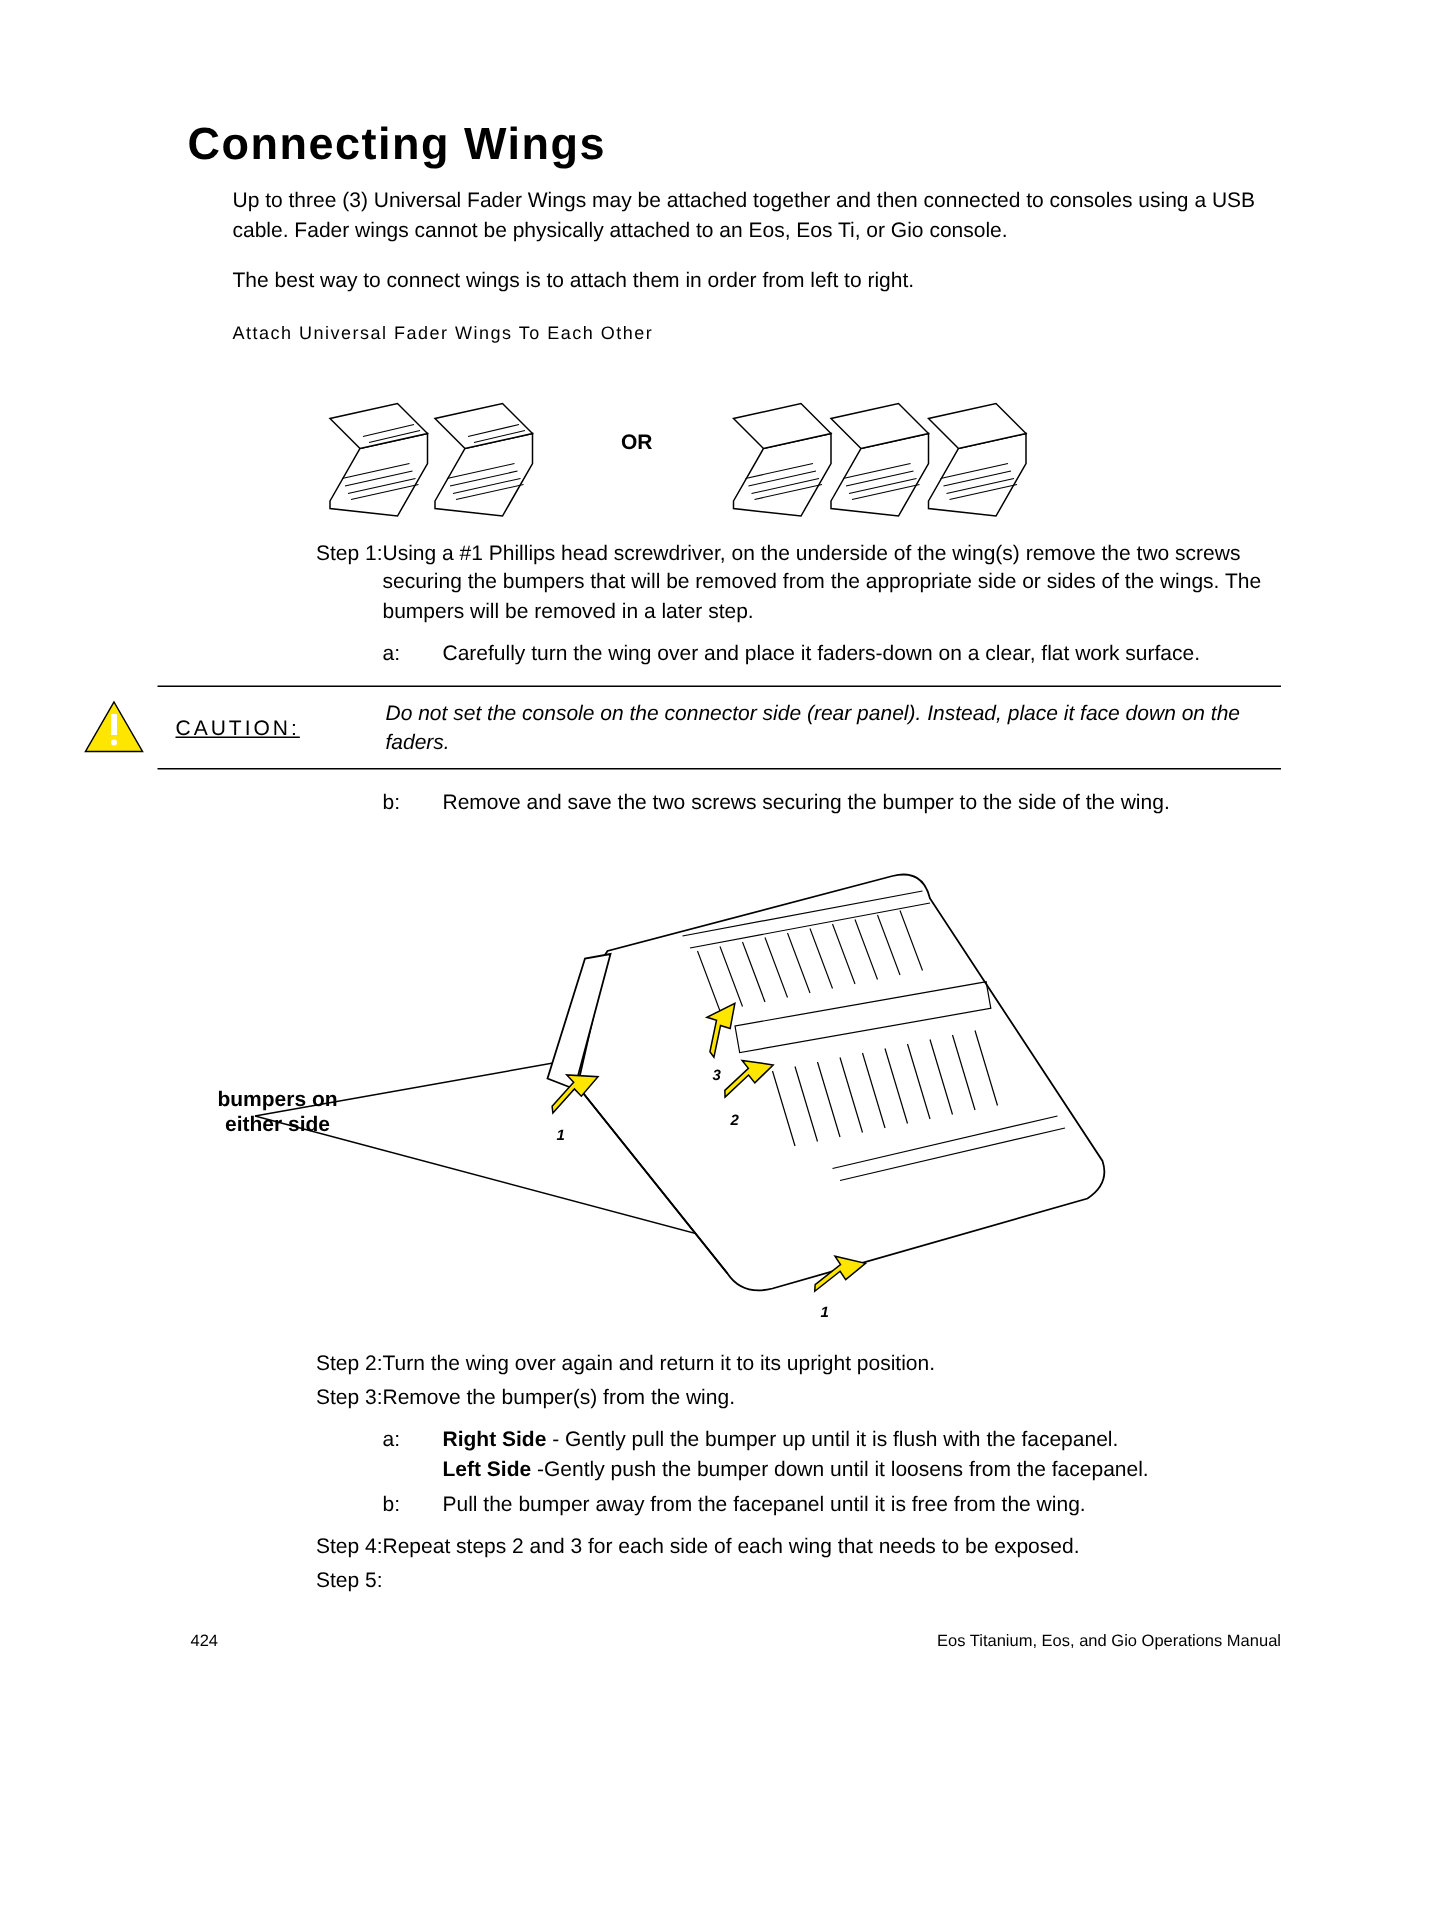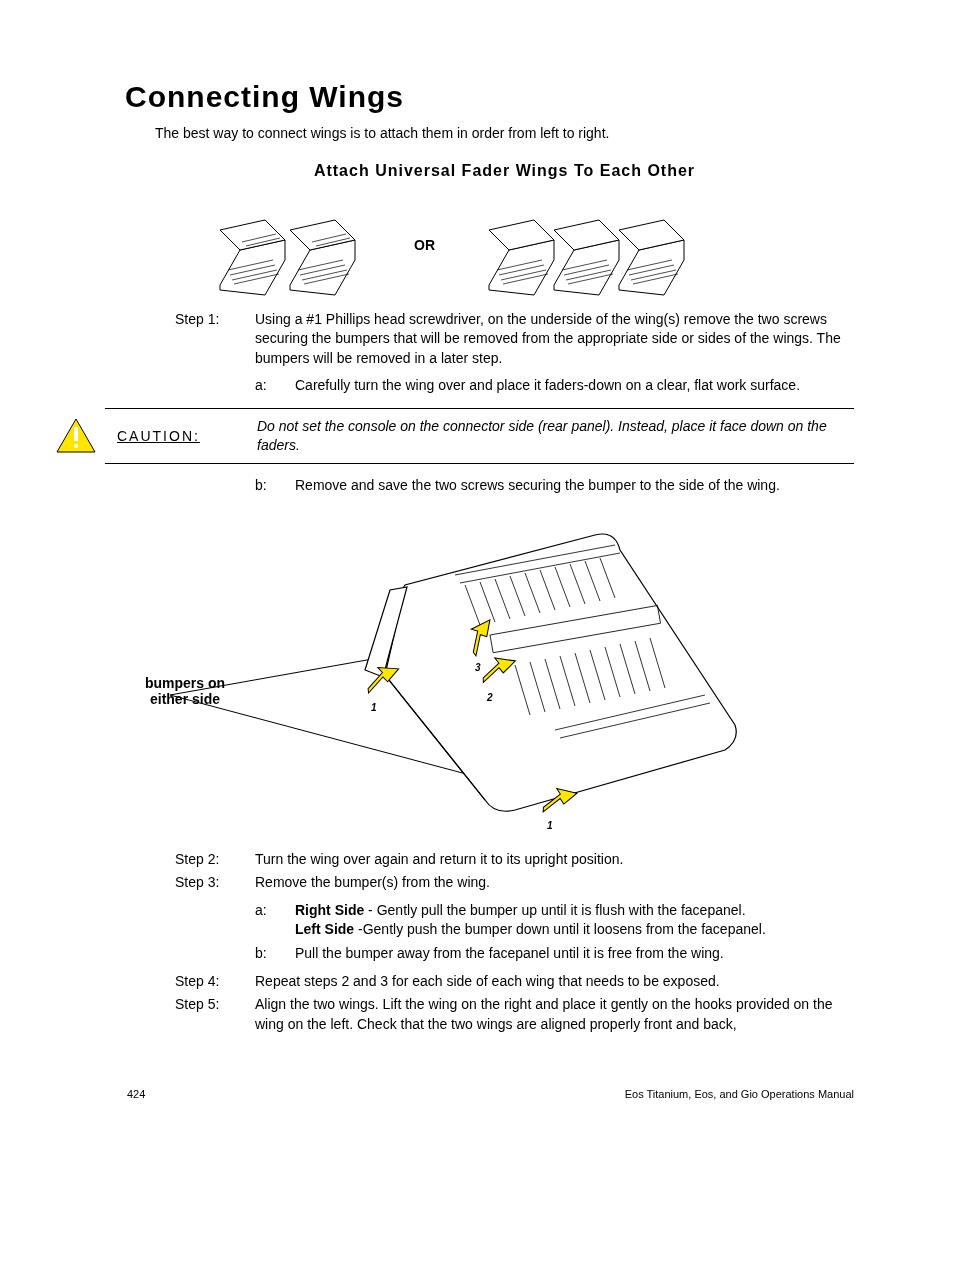--- a/index.html
+++ b/index.html
@@ -22,43 +22,42 @@
     font-weight: bold;
     margin: 0 0 10px 70px;
   }
   .intro {
     margin-left: 100px;
     font-size: 14px;
     line-height: 1.4;
   }
   .intro p { margin: 6px 0 14px 0; }
   h2 {
-    font-size: 16px;
+    font-size: 12px;
     letter-spacing: 1px;
-    font-weight: bold;
+    font-weight: normal;
     margin: 18px 0 10px 100px;
-    text-align: center;
   }
   .figure-row {
     display: flex;
     justify-content: center;
     align-items: center;
     gap: 44px;
     margin: 10px 0 10px 0;
     text-align: center;
   }
   .or-text { font-weight: bold; font-size: 14px; }
   .fig-small { }
   .steps {
     margin-left: 120px;
     font-size: 14px;
     line-height: 1.4;
   }
   .step-row { display: flex; margin: 4px 0; }
-  .step-label { width: 80px; flex: 0 0 80px; }
+  .step-label { width: 80px; flex: 0 0 80px; text-align: right; }
   .step-body { flex: 1; }
   .sub-row { display: flex; margin: 4px 0 4px 0; }
   .sub-label { width: 40px; flex: 0 0 40px; }
   .sub-body { flex: 1; }
   .caution-block {
     display: flex;
     align-items: center;
     border-top: 1px solid #000;
     border-bottom: 1px solid #000;
     padding: 8px 0;
@@ -106,20 +105,21 @@
   }
   .bold { font-weight: bold; margin-top: 32px; }
   .yellow-arrow { fill: #ffe600; stroke: #000; stroke-width: 1; }
 </style>
 </head>
 <body>
 
 <div class="page">
   <h1>Connecting Wings</h1>
   <div class="intro">
+    <p>Up to three (3) Universal Fader Wings may be attached together and then connected to consoles using a USB cable. Fader wings cannot be physically attached to an Eos, Eos Ti, or Gio console.</p>
     <p>The best way to connect wings is to attach them in order from left to right.</p>
   </div>
   <h2>Attach Universal Fader Wings To Each Other</h2>
 
   <div class="figure-row">
     <svg class="fig-small" width="160" height="110" viewBox="0 0 160 110">
       <g stroke="#000" stroke-width="1" fill="#fff">
         <polygon points="10,95 30,60 75,50 75,70 55,105 10,100"></polygon>
         <polygon points="30,60 10,40 55,30 75,50"></polygon>
         <g stroke-width="0.7">
@@ -306,21 +306,20 @@
           <div class="sub-body">Pull the bumper away from the facepanel until it is free from the wing.</div>
         </div>
       </div>
     </div>
     <div class="step-row">
       <div class="step-label">Step 4:</div>
       <div class="step-body">Repeat steps 2 and 3 for each side of each wing that needs to be exposed.</div>
     </div>
     <div class="step-row">
       <div class="step-label">Step 5:</div>
-      <div class="step-body">Align the two wings. Lift the wing on the right and place it gently on the hooks provided on the wing on the left. Check that the two wings are aligned properly front and back,</div>
     </div>
   </div>
 
   <div class="footer">
     <span>424</span>
     <span>Eos Titanium, Eos, and Gio Operations Manual</span>
   </div>
 </div>
 
 </body></html>

